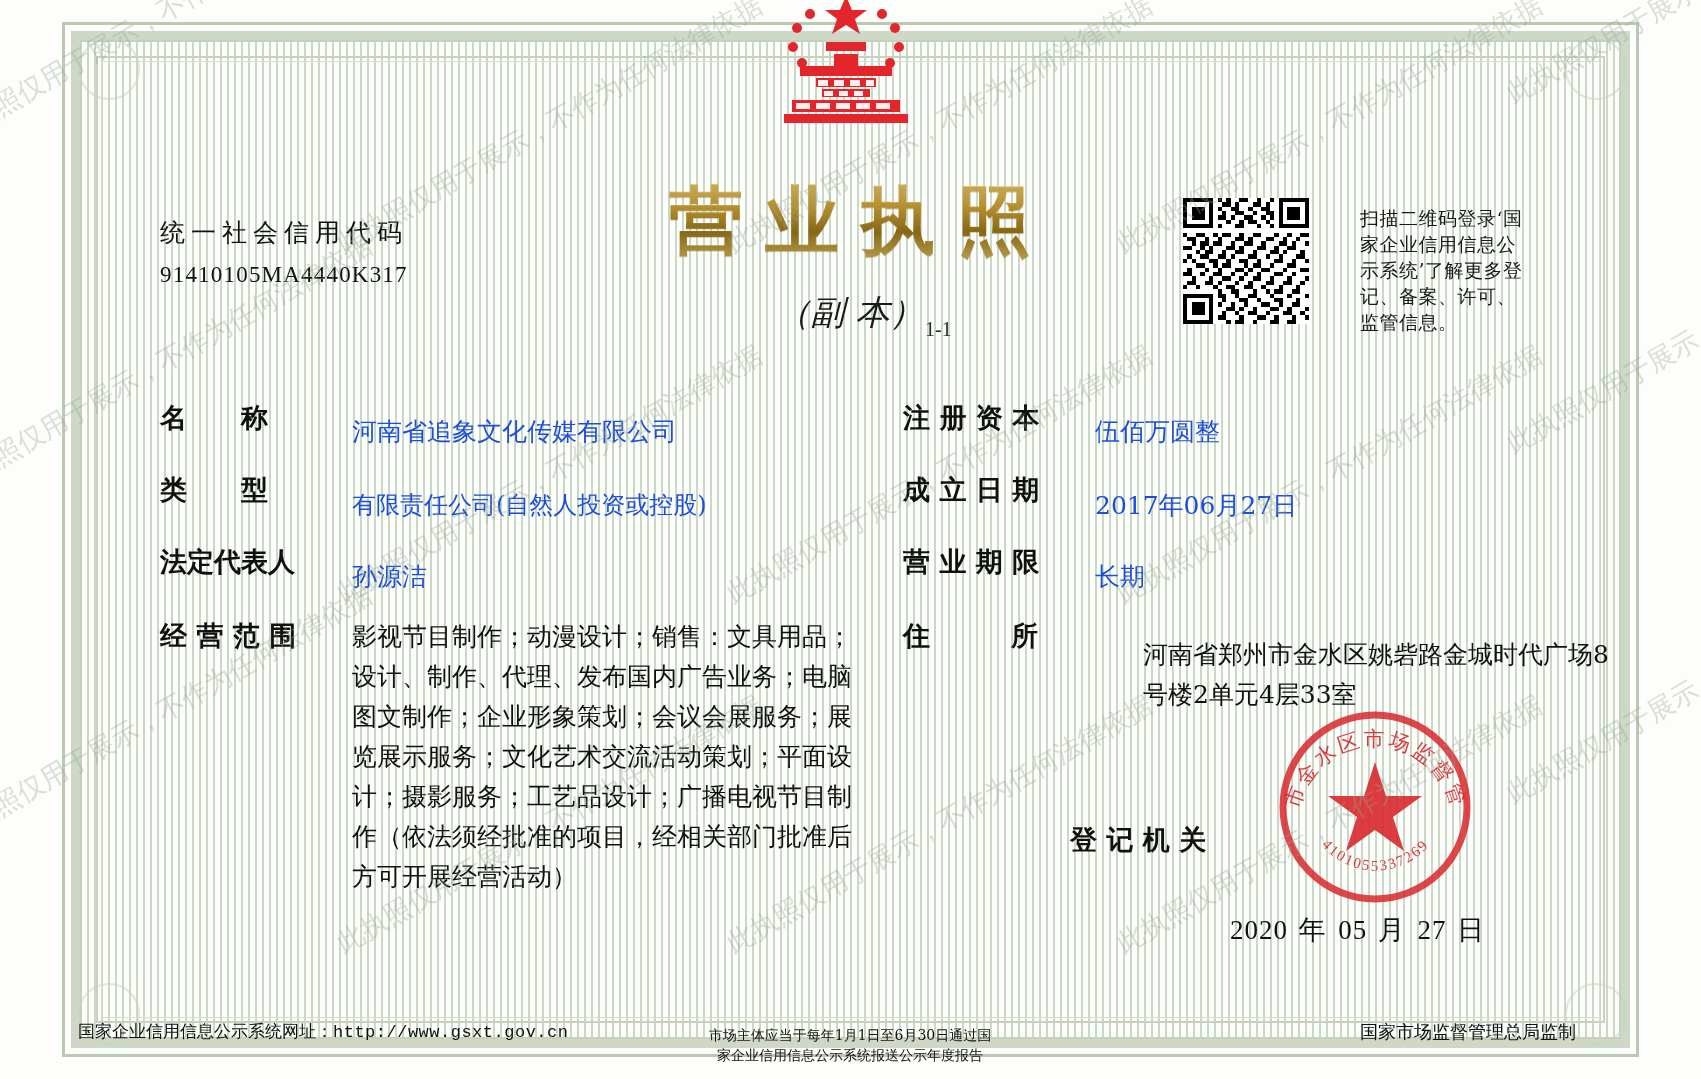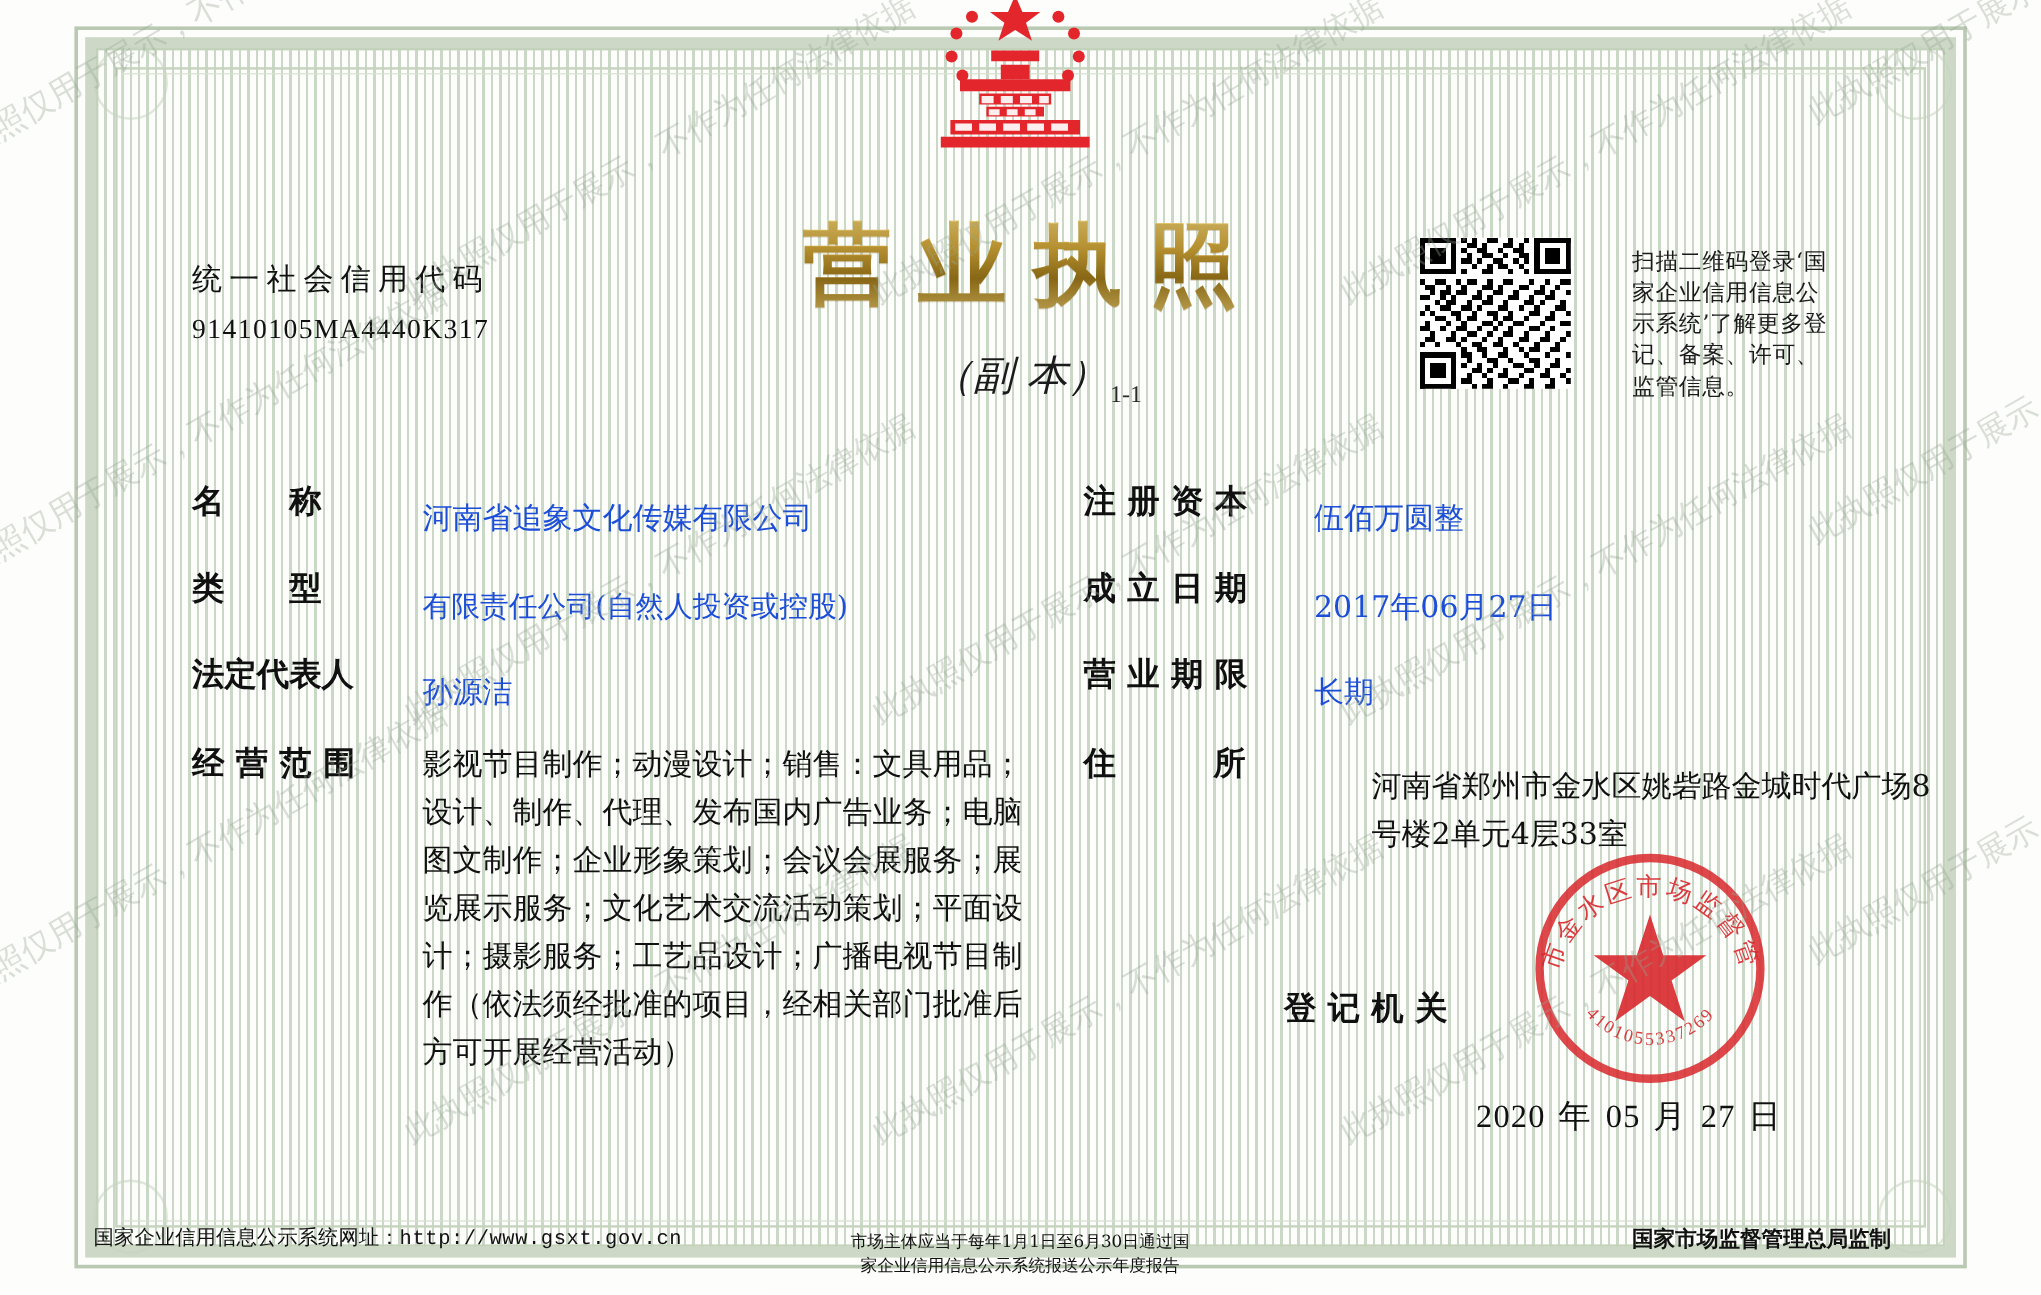--- a/index.html
+++ b/index.html
@@ -218,21 +218,20 @@
     white-space: nowrap;
     margin-top: 17px;
   }
   .footer-right {
     position: absolute;
     left: 1360px; top: 1020px;
     font-size: 18px;
     color: #111;
     font-family: "DejaVu Serif", serif;
     white-space: nowrap;
-    font-weight: bold;
   }
 
   
   .wm-layer {
     position: absolute;
     left: 0; top: 0; right: 0; bottom: 0;
     pointer-events: none;
     overflow: hidden;
   }
   .wm {

